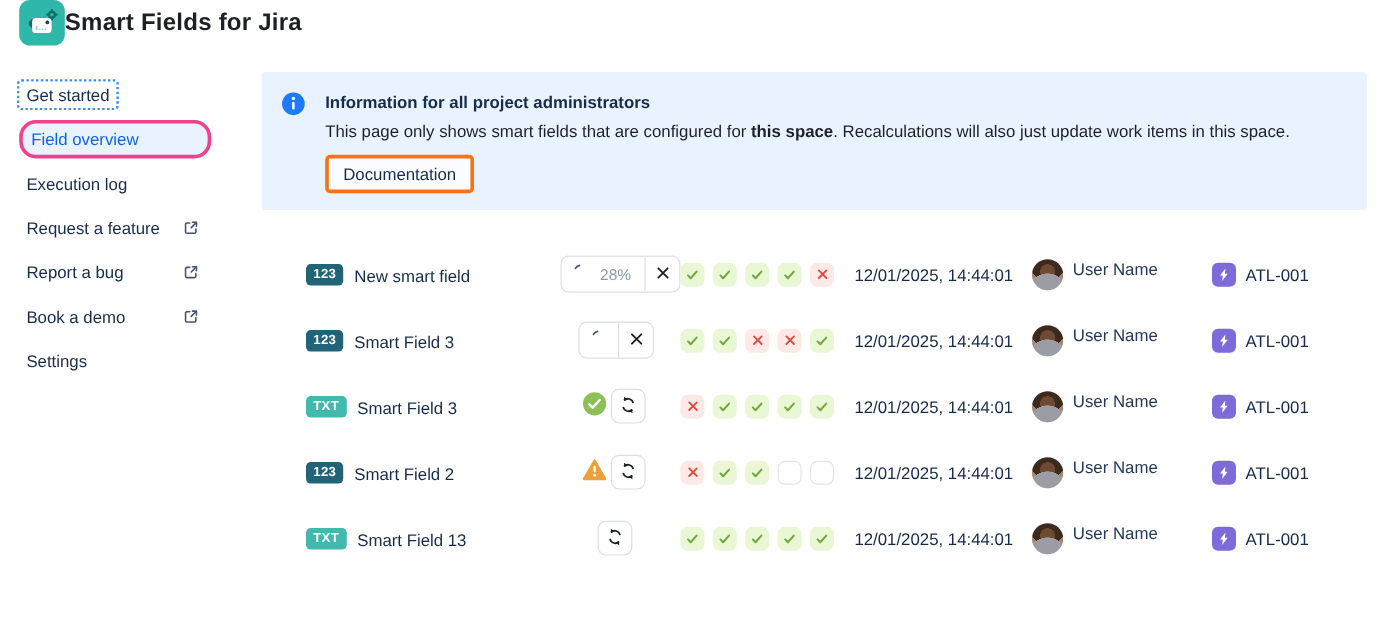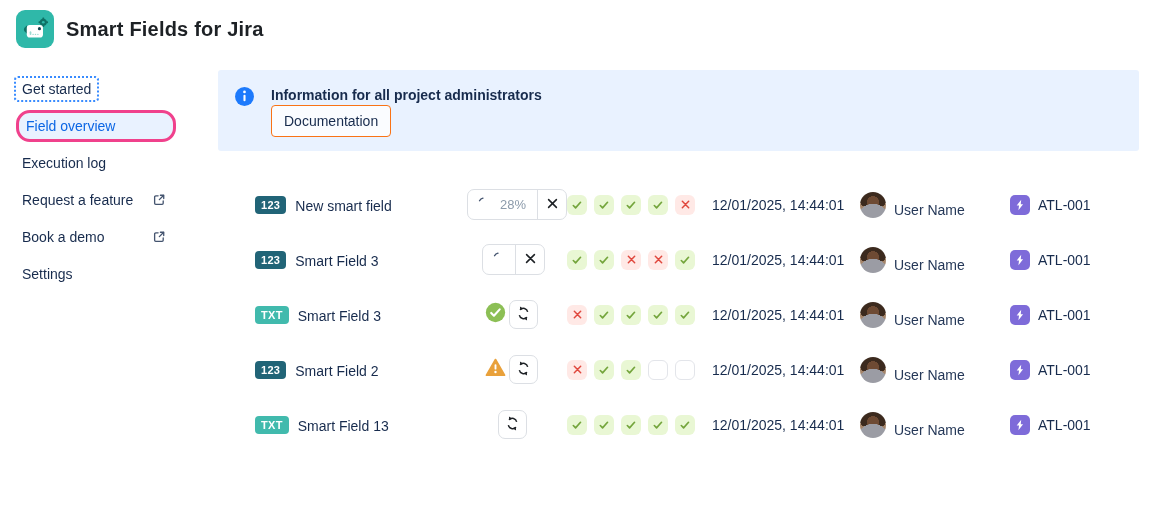--- a/index.html
+++ b/index.html
@@ -7,21 +7,21 @@
     --info_icon:#1D7AFC; --annotation_pink:#F0418C; --badge_number:#216477;
     --badge_text:#41BAAD; --success_chip_bg:#E9F7D4; --success_icon:#74A53C;
     --fail_chip_bg:#FFE9E6; --fail_icon:#E0483E; --status_success:#8CBF55;
     --warning:#E9A13B; --work_item_purple:#7E6BD9; --text_primary:#172B4D;
     --text_secondary:#44546F; --border_gray:#DCDFE4; --app_teal:#2FB8A9;
   }
   *{box-sizing:border-box;margin:0;padding:0}
   html,body{width:1155px;height:519px;overflow:hidden;background:#fff;
     font-family:"Liberation Sans",sans-serif;color:var(--text_primary);}
   
-  .app-header{display:flex;align-items:center;gap:12px;padding:10px 16px 8px;}
+  .app-header{display:flex;align-items:center;padding:0 16px 8px;}
   .app-tile{width:38px;height:38px;border-radius:9px;background:var(--app_teal);
     display:flex;align-items:center;justify-content:center;flex:0 0 auto;}
   .page-title{font-size:20px;font-weight:700;color:#1d2125;letter-spacing:.2px;}
   
   .layout{display:flex;align-items:flex-start;padding:14px 16px 0;}
   
   .sidebar{flex:0 0 160px;margin-right:42px;}
   .nav-item-wrap{height:37px;display:flex;align-items:center;}
   .nav-item{display:flex;align-items:center;justify-content:space-between;
     width:156px;font-size:14px;color:var(--text_primary);cursor:pointer;
@@ -32,21 +32,21 @@
   .nav-item.selected{background:var(--selected_bg);color:var(--accent_blue);
     border:3px solid var(--annotation_pink);padding:5px 7px;border-radius:14px;width:160px;}
   .ext-icon{display:inline-flex;margin-left:10px;}
   
   .main{flex:1 1 auto;min-width:0;}
   .banner{background:var(--banner_bg);border-radius:3px;display:flex;gap:16px;
     padding:15px 16px 14px;align-items:flex-start;}
   .banner-title{font-size:14px;font-weight:700;line-height:20px;}
   .banner-body{font-size:14px;line-height:20px;margin:4px 0 10px;color:#1d2125;}
   .doc-btn{font-family:inherit;font-size:14px;color:var(--text_primary);
-    background:rgba(255,255,255,.75);border:1px solid #f97316;border-radius:4px;
+    background:rgba(255,255,255,.75);border:3px solid #f97316;border-radius:4px;
     height:32px;padding:0 12px;cursor:pointer;}
   
   .tbl{margin-top:26px;}
   .trow{display:grid;grid-template-columns:249px 100px 145px 148px 150px 1fr;
     align-items:center;}
   .thead{border-bottom:2px solid var(--border_gray);padding-bottom:7px;}
   .thead .th{font-size:12px;font-weight:700;color:var(--text_secondary);}
   .tbody .trow{height:55px;}
   .cell-field{display:flex;align-items:flex-end;gap:9px;padding-left:37px;}
   .fbadge{color:#fff;font-size:11px;font-weight:700;border-radius:4px;
@@ -64,21 +64,21 @@
   .recalc-done{display:inline-flex;align-items:center;gap:3px;}
   .refresh-btn{width:29px;height:29px;border:1.5px solid var(--border_gray);border-radius:7px;
     background:#fff;display:inline-flex;align-items:center;justify-content:center;cursor:pointer;}
   
   .chips{display:flex;gap:7px;}
   .chip{width:20px;height:20px;border-radius:6px;display:flex;align-items:center;justify-content:center;}
   .chip.pass{background:var(--success_chip_bg);}
   .chip.fail{background:var(--fail_chip_bg);}
   .chip.empty{background:#fff;border:1.5px solid #e3e5ea;}
   .cell-date{font-size:14px;}
-  .cell-user{display:flex;align-items:flex-end;gap:8px;font-size:14px;color:#253858;}
+  .cell-user{display:flex;align-items:flex-start;gap:8px;font-size:14px;color:#253858;}
   .avatar{width:26px;height:26px;border-radius:50%;flex:0 0 auto;
     background:
       radial-gradient(circle at 50% 108%, #9b9ca4 0 52%, transparent 53%),
       radial-gradient(circle at 50% 40%, #6e4a33 0 30%, transparent 31%),
       radial-gradient(circle at 32% 26%, #3c2a1e 0 34%, transparent 35%),
       radial-gradient(circle at 68% 26%, #3c2a1e 0 34%, transparent 35%),
       #a5856a;}
   .cell-item{display:flex;align-items:center;gap:8px;font-size:14px;}
   .bolt-tile{width:20px;height:20px;border-radius:5px;background:var(--work_item_purple);
     display:flex;align-items:center;justify-content:center;}
@@ -135,20 +135,32 @@
             <svg width="14" height="14" viewBox="0 0 16 16" fill="none" stroke="#44546F" stroke-width="1.5" stroke-linecap="round" stroke-linejoin="round">
               <path d="M7 3.2H4.3A1.3 1.3 0 0 0 3 4.5v7.2A1.3 1.3 0 0 0 4.3 13h7.2a1.3 1.3 0 0 0 1.3-1.3V9"></path>
               <path d="M9.6 2.6h3.8v3.8"></path>
               <path d="M13.1 2.9 8.4 7.6"></path>
             </svg>
           </span>
         </a>
       </div>
       <div class="nav-item-wrap">
         <a class="nav-item">
+          <span class="lbl">Report a bug</span>
+          <span class="ext-icon">
+            <svg width="14" height="14" viewBox="0 0 16 16" fill="none" stroke="#44546F" stroke-width="1.5" stroke-linecap="round" stroke-linejoin="round">
+              <path d="M7 3.2H4.3A1.3 1.3 0 0 0 3 4.5v7.2A1.3 1.3 0 0 0 4.3 13h7.2a1.3 1.3 0 0 0 1.3-1.3V9"></path>
+              <path d="M9.6 2.6h3.8v3.8"></path>
+              <path d="M13.1 2.9 8.4 7.6"></path>
+            </svg>
+          </span>
+        </a>
+      </div>
+      <div class="nav-item-wrap">
+        <a class="nav-item">
           <span class="lbl">Book a demo</span>
           <span class="ext-icon">
             <svg width="14" height="14" viewBox="0 0 16 16" fill="none" stroke="#44546F" stroke-width="1.5" stroke-linecap="round" stroke-linejoin="round">
               <path d="M7 3.2H4.3A1.3 1.3 0 0 0 3 4.5v7.2A1.3 1.3 0 0 0 4.3 13h7.2a1.3 1.3 0 0 0 1.3-1.3V9"></path>
               <path d="M9.6 2.6h3.8v3.8"></path>
               <path d="M13.1 2.9 8.4 7.6"></path>
             </svg>
           </span>
         </a>
       </div>
@@ -163,20 +175,21 @@
     <section class="banner">
       <span style="display:inline-flex;margin-top:1px;">
         <svg width="21" height="21" viewBox="0 0 20 20">
           <circle cx="10" cy="10" r="9" fill="var(--info_icon)"></circle>
           <rect x="9" y="8.4" width="2" height="6.2" rx="1" fill="#fff"></rect>
           <circle cx="10" cy="5.7" r="1.3" fill="#fff"></circle>
         </svg>
       </span>
       <div class="banner-content">
         <div class="banner-title">Information for all project administrators</div>
+        <p class="banner-body"><span>This page only shows smart fields that are configured for </span><b>this space</b><span>. Recalculations will also just update work items in this space.</span></p>
         <button class="doc-btn">Documentation</button>
       </div>
     </section>
 
     <div class="tbl">
       <div class="tbody" id="tbody">
           <div class="trow">
             <div class="cell-field">
               <span class="fbadge number">123</span>
               <span class="fname">New smart field</span>

